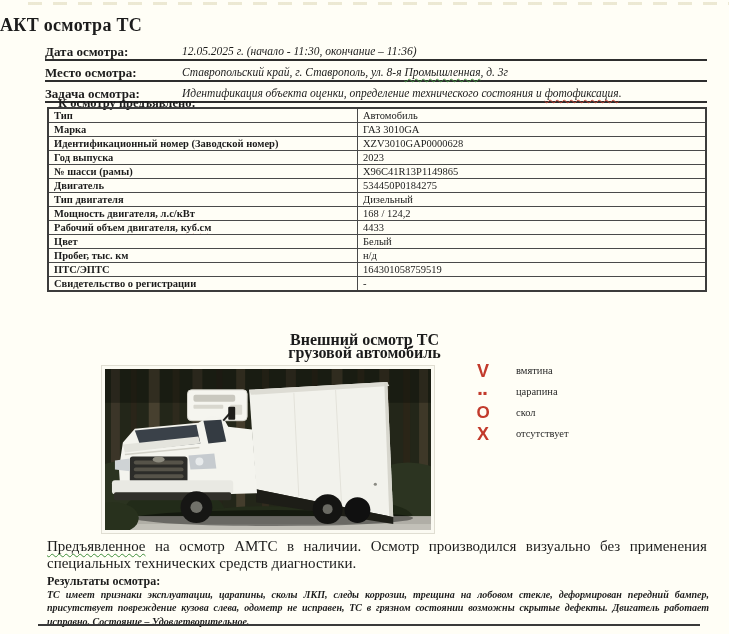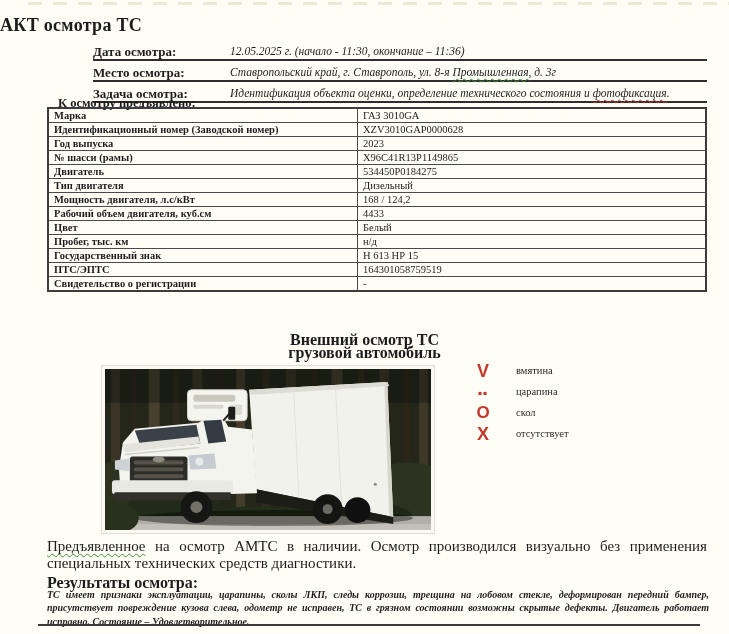--- a/index.html
+++ b/index.html
@@ -14,21 +14,21 @@
     left:28px;right:0;top:2px;height:3px;
     background:repeating-linear-gradient(90deg,#e9e5cd 0 14px,transparent 14px 25px);
     opacity:.85;
   }
   .doc-title{
     left:0;right:0;top:15px;text-align:left;
     font-size:18px;font-weight:bold;letter-spacing:.3px;
   }
   
   .meta{left:45px;width:662px;top:40px;}
-  .meta-row{display:flex;align-items:flex-end;height:19px;border-bottom:2px solid #2e2e2e;margin-left:48px;}
+  .meta-row{display:flex;align-items:flex-end;height:19px;border-bottom:2px solid #2e2e2e;}
   .meta-label{flex:0 0 137px;font-weight:bold;font-size:13px;line-height:15px;}
   .meta-value{font-style:italic;font-size:11.5px;line-height:15px;white-space:nowrap;}
   
   .sec-heading{left:58px;top:96px;font-weight:bold;font-size:12.5px;}
   
   .veh-table{left:47px;top:107px;}
   table{border-collapse:collapse;table-layout:fixed;width:655px;border:2px solid #3c3c3c;}
   td{
     border:1px solid #4a4a4a;height:13px;padding:0 0 0 5px;
     font-size:10.5px;line-height:12px;white-space:nowrap;overflow:hidden;
@@ -48,21 +48,21 @@
   .legend-item{display:flex;align-items:center;min-height:19px;}
   .legend-sym{
     flex:0 0 30px;text-align:center;color:var(--legend-red,#c23a2c);
     font-family:"Liberation Sans",sans-serif;font-weight:bold;font-size:18px;line-height:18px;
   }
   .sym-dash{display:inline-block;transform:scaleY(2.1);font-size:12px;font-weight:900;letter-spacing:1px;}
   .sym-o{font-size:17px;}
   .legend-label{font-size:10.5px;padding-left:18px;color:#2a2a2a;}
   
   .presence{left:47px;top:538px;width:660px;font-size:15px;line-height:17px;text-align:justify;}
-  .results-heading{left:47px;top:574px;font-weight:bold;font-size:16px;}
+  .results-heading{left:47px;top:574px;font-weight:bold;font-size:12px;}
   .results-text{
     left:47px;top:588px;width:662px;
     font-size:10px;line-height:13.3px;font-style:italic;font-weight:bold;text-align:justify;
   }
   .bottom-rule{left:38px;width:662px;top:624px;border-top:2.5px solid #3a3a3a;}
   
   .wavy-green{text-decoration:underline wavy #3f8f3b 1px;text-decoration-skip-ink:none;text-underline-offset:2px;}
   .wavy-red{text-decoration:underline wavy #c0392b 1px;text-decoration-skip-ink:none;text-underline-offset:2px;}
 </style>
 </head>
@@ -89,20 +89,24 @@
       <span class="meta-value">Идентификация объекта оценки, определение технического состояния и <span class="wavy-red">фотофиксация</span>.</span>
     </div>
   </div>
 
 <div class="abs sec-heading">К осмотру предъявлено:</div>
 
 <div class="abs veh-table">
   <table>
     <tbody>
 
+        <tr>
+          <td class="lbl">Тип</td>
+          <td class="val">Автомобиль</td>
+        </tr>
 
         <tr>
           <td class="lbl">Марка</td>
           <td class="val">ГАЗ 3010GA</td>
         </tr>
 
         <tr>
           <td class="lbl">Идентификационный номер (Заводской номер)</td>
           <td class="val">XZV3010GAP0000628</td>
         </tr>
@@ -141,24 +145,20 @@
         <tr>
           <td class="lbl">Цвет</td>
           <td class="val">Белый</td>
         </tr>
 
         <tr>
           <td class="lbl">Пробег, тыс. км</td>
           <td class="val">н/д</td>
         </tr>
 
-        <tr>
-          <td class="lbl">Государственный знак</td>
-          <td class="val">Н 613 НР 15</td>
-        </tr>
 
         <tr>
           <td class="lbl">ПТС/ЭПТС</td>
           <td class="val">164301058759519</td>
         </tr>
 
         <tr>
           <td class="lbl">Свидетельство о регистрации</td>
           <td class="val">-</td>
         </tr>

